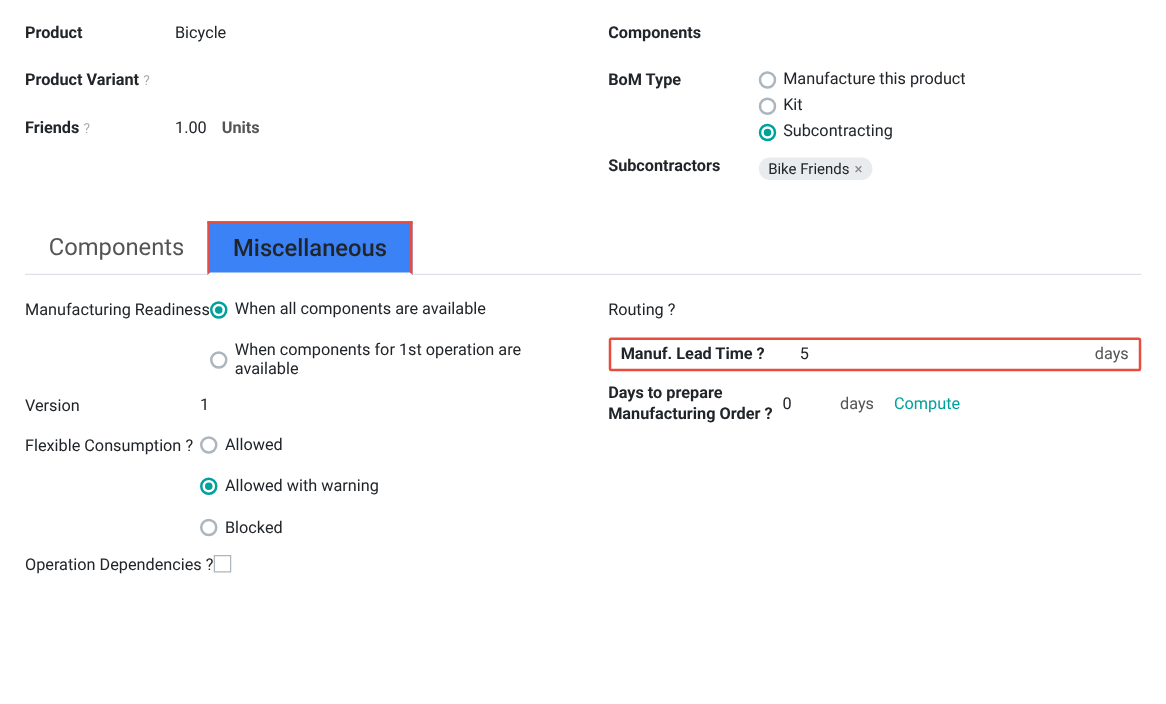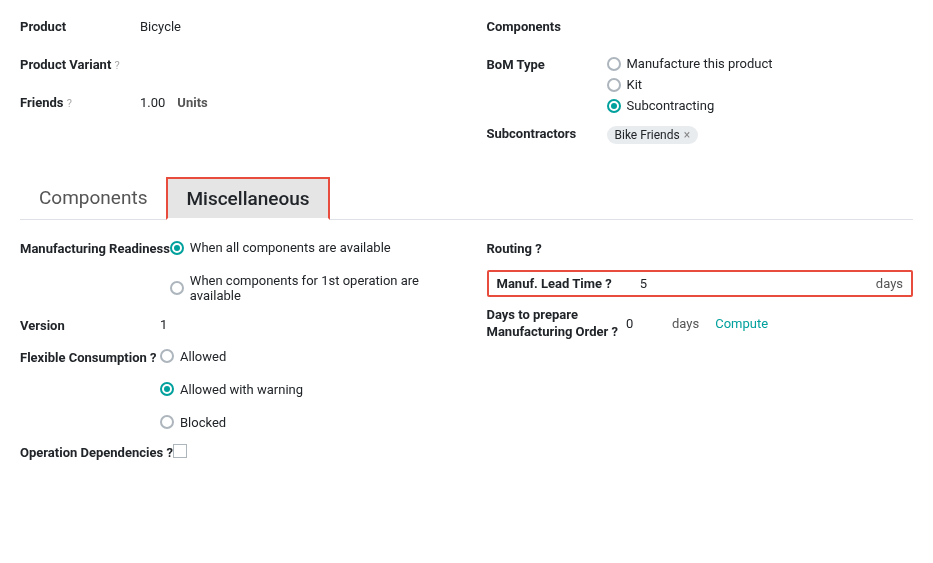--- a/index.html
+++ b/index.html
@@ -115,37 +115,37 @@
       border-bottom: none;
       margin-bottom: -1px;
       background: transparent;
       font-size: 19px;
     }
     .tab.active {
       border: 2px solid #e74c3c;
       border-bottom: 2px solid #fff;
       color: #212529;
       font-weight: 500;
-      background: #e5e5e5;
+      background: #3b82f6;
     }
     
     .misc-section {
       display: flex;
       gap: 40px;
     }
     .misc-left, .misc-right {
       flex: 1;
     }
     .misc-row {
       display: flex;
       align-items: flex-start;
       margin-bottom: 12px;
     }
     .misc-label {
-      font-weight: 700;
+      font-weight: 400;
       min-width: 140px;
       flex-shrink: 0;
       padding-top: 3px;
       line-height: 1.3;
     }
     .misc-value {
       flex: 1;
       padding-top: 2px;
     }
     .radio-group {

